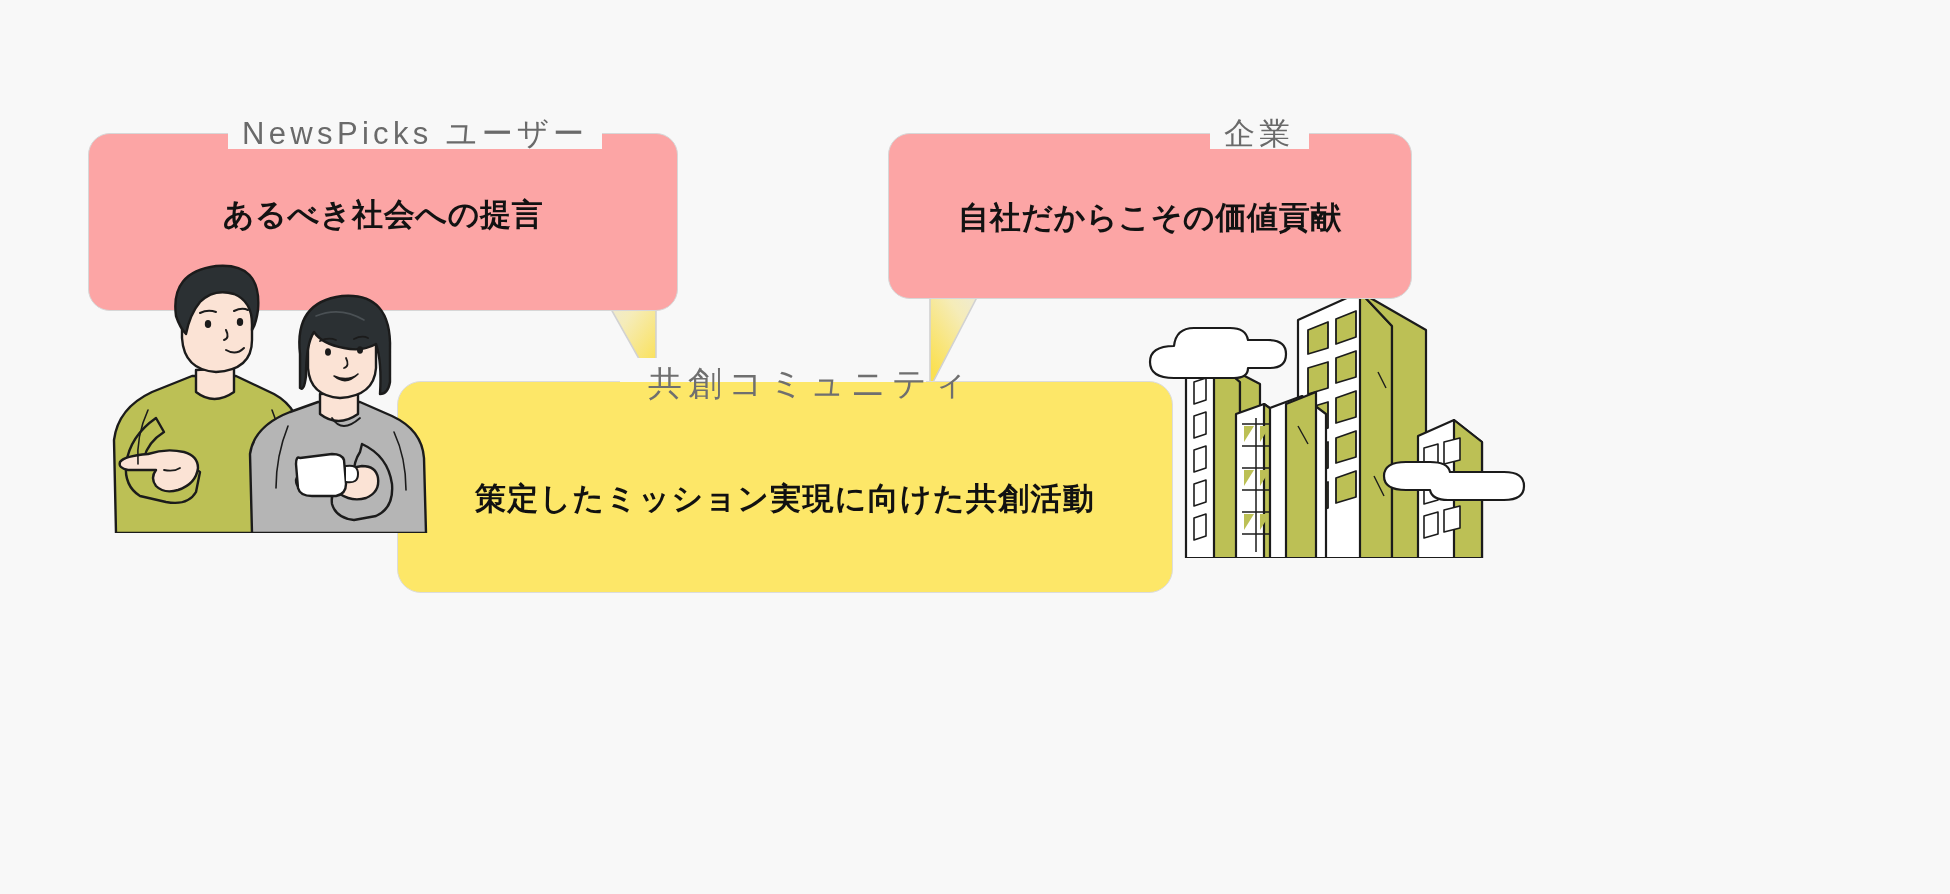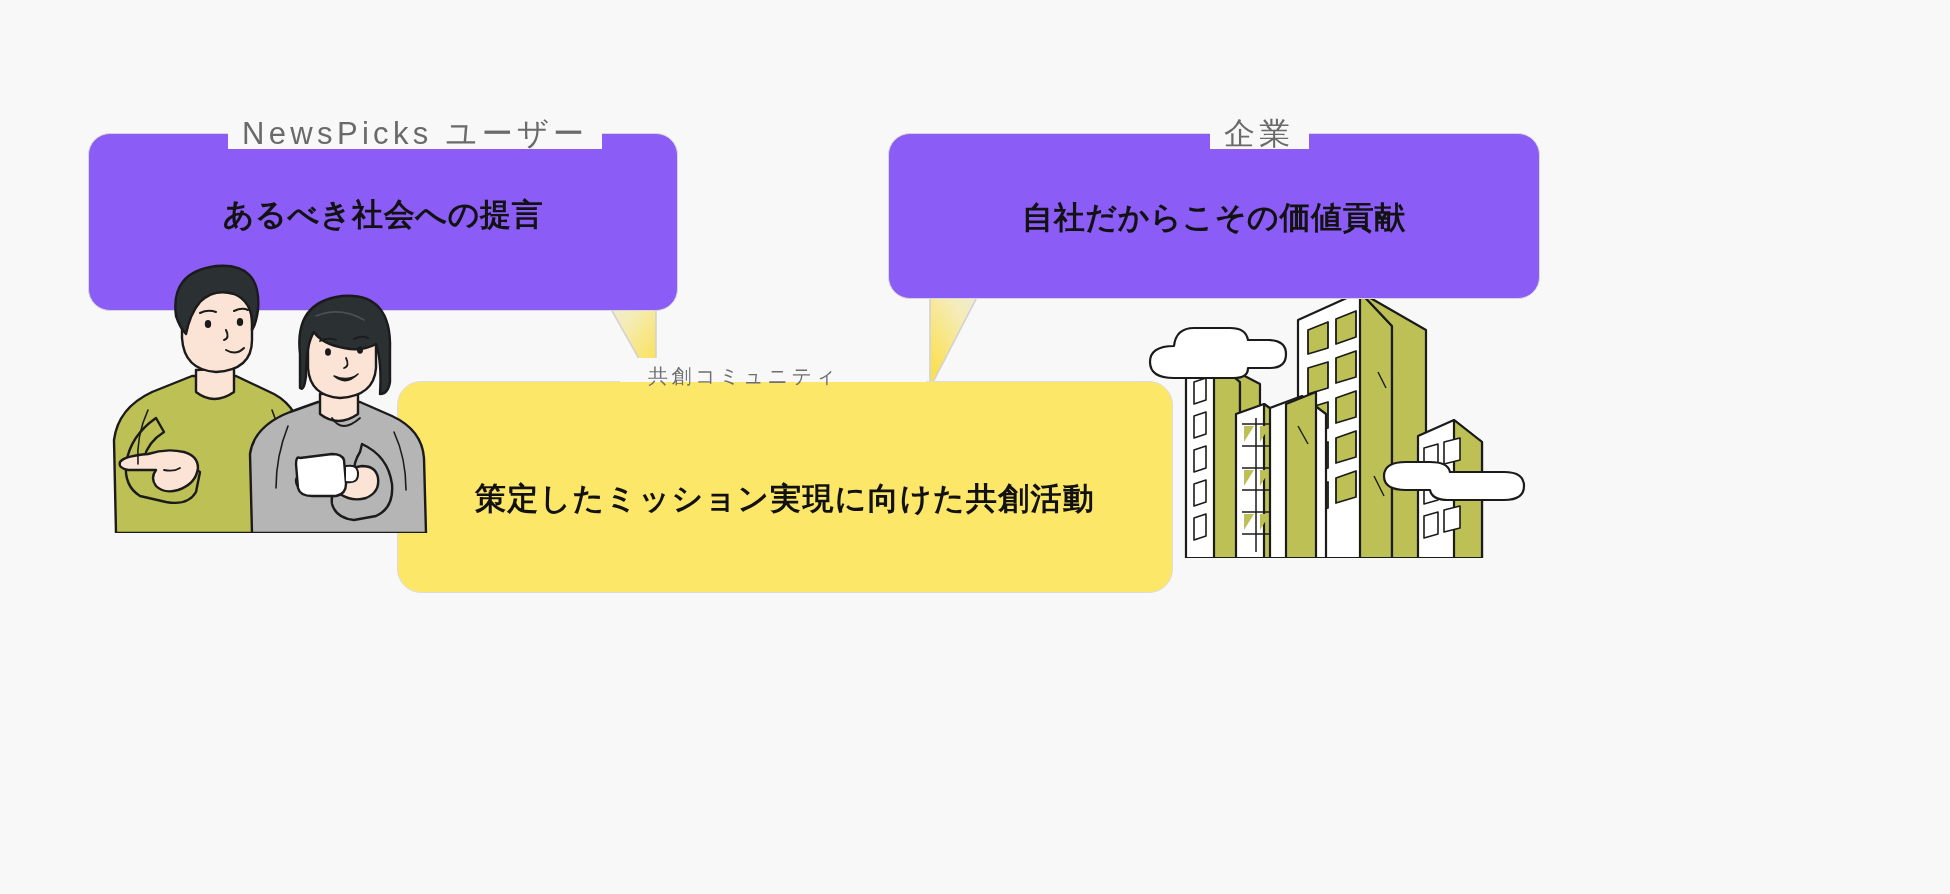--- a/index.html
+++ b/index.html
@@ -8,21 +8,21 @@
     width:1950px; height:894px;
     background:#f8f8f8;
     font-family:"Liberation Sans","DejaVu Sans",sans-serif;
     overflow:hidden;
   }
   #stage{ position:relative; width:1950px; height:894px; background:#f8f8f8; }
 
   
   .bubble{
     position:absolute;
-    background:#8b5cf6;
+    background:#fca5a5;
     border:1.5px solid #d7d7d7;
     border-radius:22px;
     z-index:6;
   }
   .bubble-text{
     position:absolute;
     left:0; right:0;
     text-align:center;
     font-size:31px;
     font-weight:bold;
@@ -41,21 +41,21 @@
     line-height:1;
     z-index:9;
   }
 
   
   #bubble-left{ left:88px;  top:133px; width:590px; height:178px; }
   #bubble-left .bubble-text{ top:60px; }
   #label-user{ left:228px; top:118px; }
 
   
-  #bubble-right{ left:888px; top:133px; width:652px; height:166px; }
+  #bubble-right{ left:888px; top:133px; width:524px; height:166px; }
   #bubble-right .bubble-text{ top:63px; }
   #label-company{ left:1210px; top:118px; }
 
   
   .tail{ position:absolute; z-index:5; }
   #tail-left { left:596px;  top:286px; }
   #tail-right{ left:900px;  top:276px; }
 
   
   #yellow-box{
@@ -74,21 +74,21 @@
     text-align:center;
     font-size:31px;
     font-weight:bold;
     color:#111;
     letter-spacing:.04em;
     white-space:nowrap;
   }
   #label-community{
     left:634px; top:366px;
     background:transparent;
-    font-size:20px;
+    font-size:34px;
     color:#6f6f6f;
     letter-spacing:.18em;
     z-index:10;
   }
   #label-community-mask{
     position:absolute;
     left:620px; top:358px;
     width:306px; height:24px;
     background:#f8f8f8;
     z-index:8;

